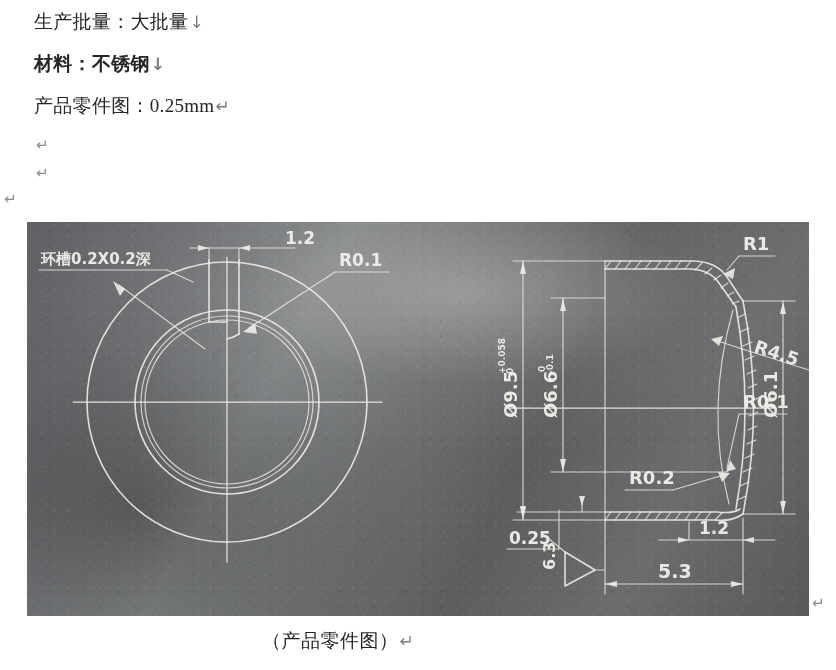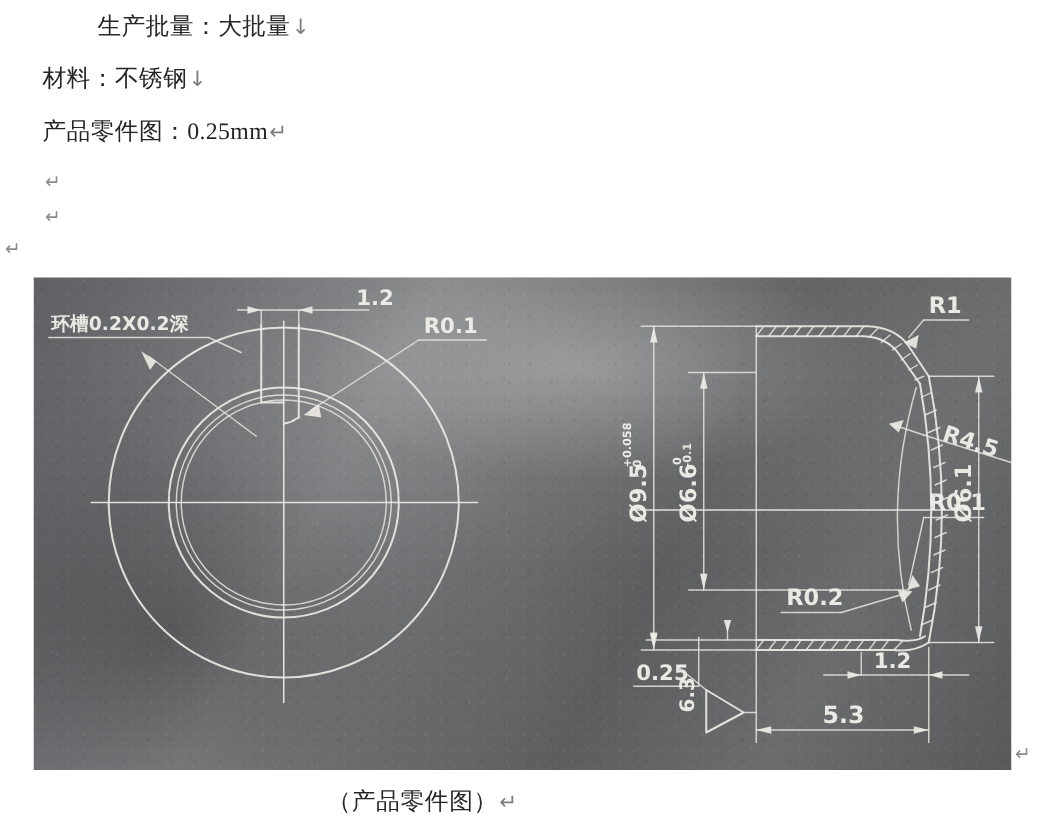--- a/index.html
+++ b/index.html
@@ -135,25 +135,25 @@
     width: 676px;
     text-align: center;
     font-size: 19px;
     color: #262626;
     letter-spacing: 0.5px;
   }
 </style>
 </head>
 <body>
 
-<div class="doc-line" style="left:34px; top:12px;margin-left:44px;">
+<div class="doc-line" style="left:34px; top:12px;">
   <span>生产批量：</span><span class="val">大批量</span><span class="arrow-mark">↓</span>
 </div>
 
-<div class="doc-line" style="left:34px; top:54px;">
+<div class="doc-line" style="left:34px; top:54px;font-weight:bold;">
   <span>材料：</span><span class="val">不锈钢</span><span class="arrow-mark">↓</span>
 </div>
 
 <div class="doc-line" style="left:34px; top:96px;">
   <span>产品零件图：</span><span class="val">0.25mm</span><span class="arrow-mark">↵</span>
 </div>
 
 <span class="pilcrow" style="left:36px; top:138px;">↵</span>
 <span class="pilcrow" style="left:36px; top:166px;">↵</span>
 <span class="pilcrow" style="left:4px; top:192px;">↵</span>

